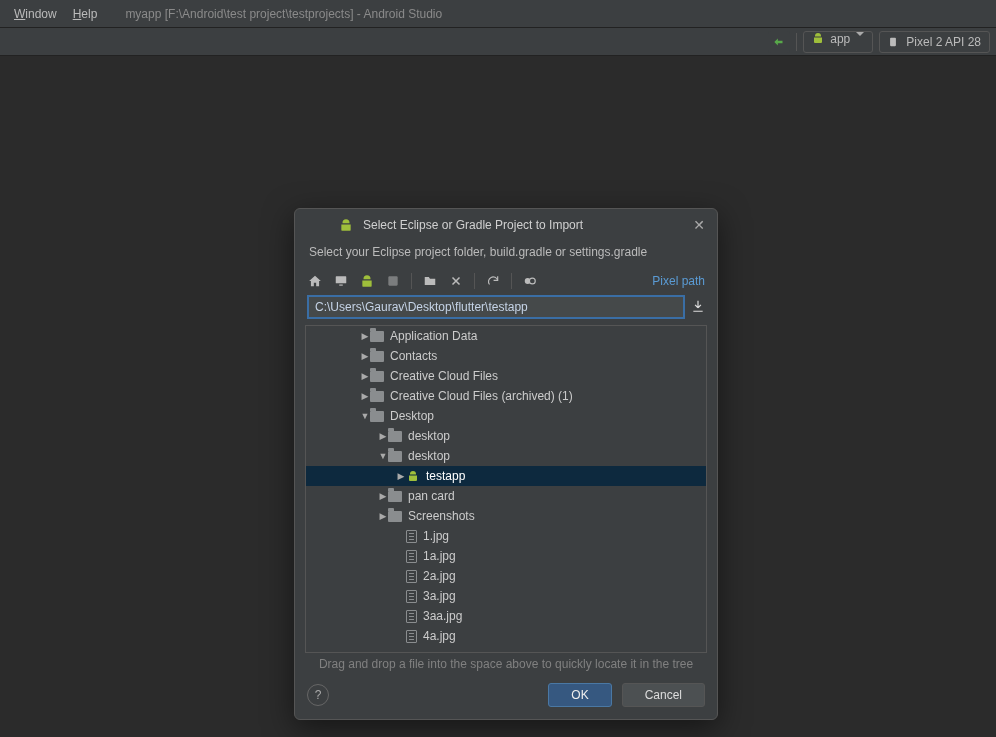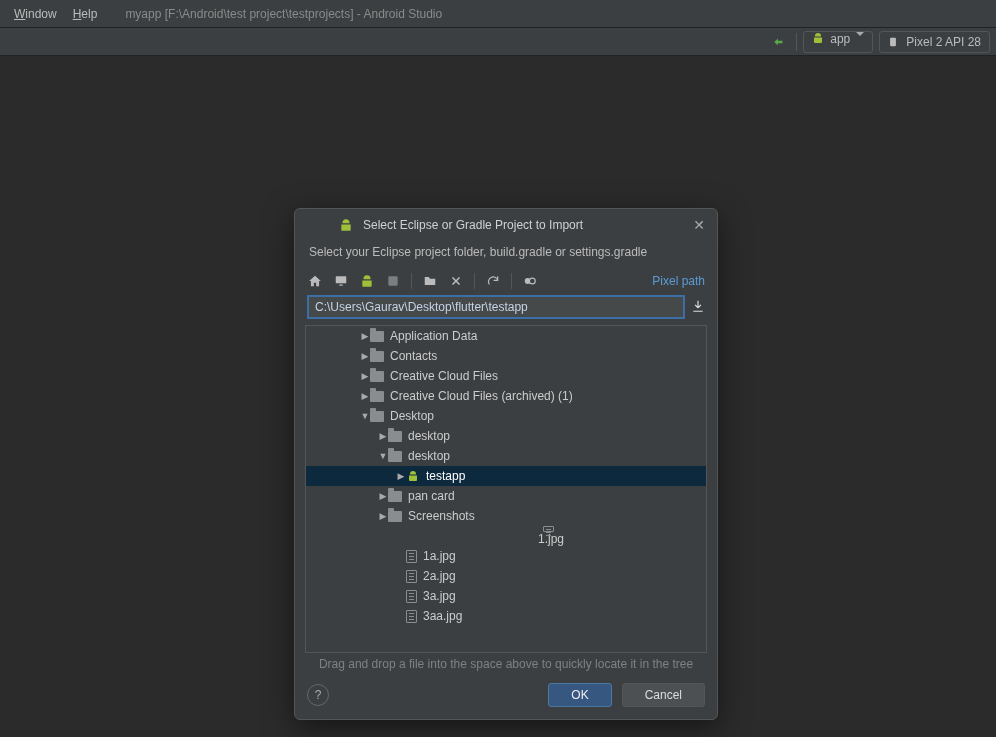--- a/index.html
+++ b/index.html
@@ -206,21 +206,21 @@
           <div class="row" style="padding-left: 72px;">
             <span class="arrow">▶</span>
             <span class="folder-icon"></span>
             <span>pan card</span>
           </div>
           <div class="row" style="padding-left: 72px;">
             <span class="arrow">▶</span>
             <span class="folder-icon"></span>
             <span>Screenshots</span>
           </div>
-          <div class="row" style="padding-left: 90px; flex-direction: column;">
+          <div class="row" style="padding-left: 90px;">
             <span class="arrow"></span>
             <span class="file-icon"></span>
             <span>1.jpg</span>
           </div>
           <div class="row" style="padding-left: 90px;">
             <span class="arrow"></span>
             <span class="file-icon"></span>
             <span>1a.jpg</span>
           </div>
           <div class="row" style="padding-left: 90px;">
@@ -230,20 +230,25 @@
           </div>
           <div class="row" style="padding-left: 90px;">
             <span class="arrow"></span>
             <span class="file-icon"></span>
             <span>3a.jpg</span>
           </div>
           <div class="row" style="padding-left: 90px;">
             <span class="arrow"></span>
             <span class="file-icon"></span>
             <span>3aa.jpg</span>
+          </div>
+          <div class="row" style="padding-left: 90px;">
+            <span class="arrow"></span>
+            <span class="file-icon"></span>
+            <span>4a.jpg</span>
           </div>
         </div>
     </div>
 
     <div class="hint">Drag and drop a file into the space above to quickly locate it in the tree</div>
 
     <div class="dlg-buttons">
       <div class="help-btn">?</div>
       <div class="spacer"></div>
       <div class="btn primary">OK</div>

